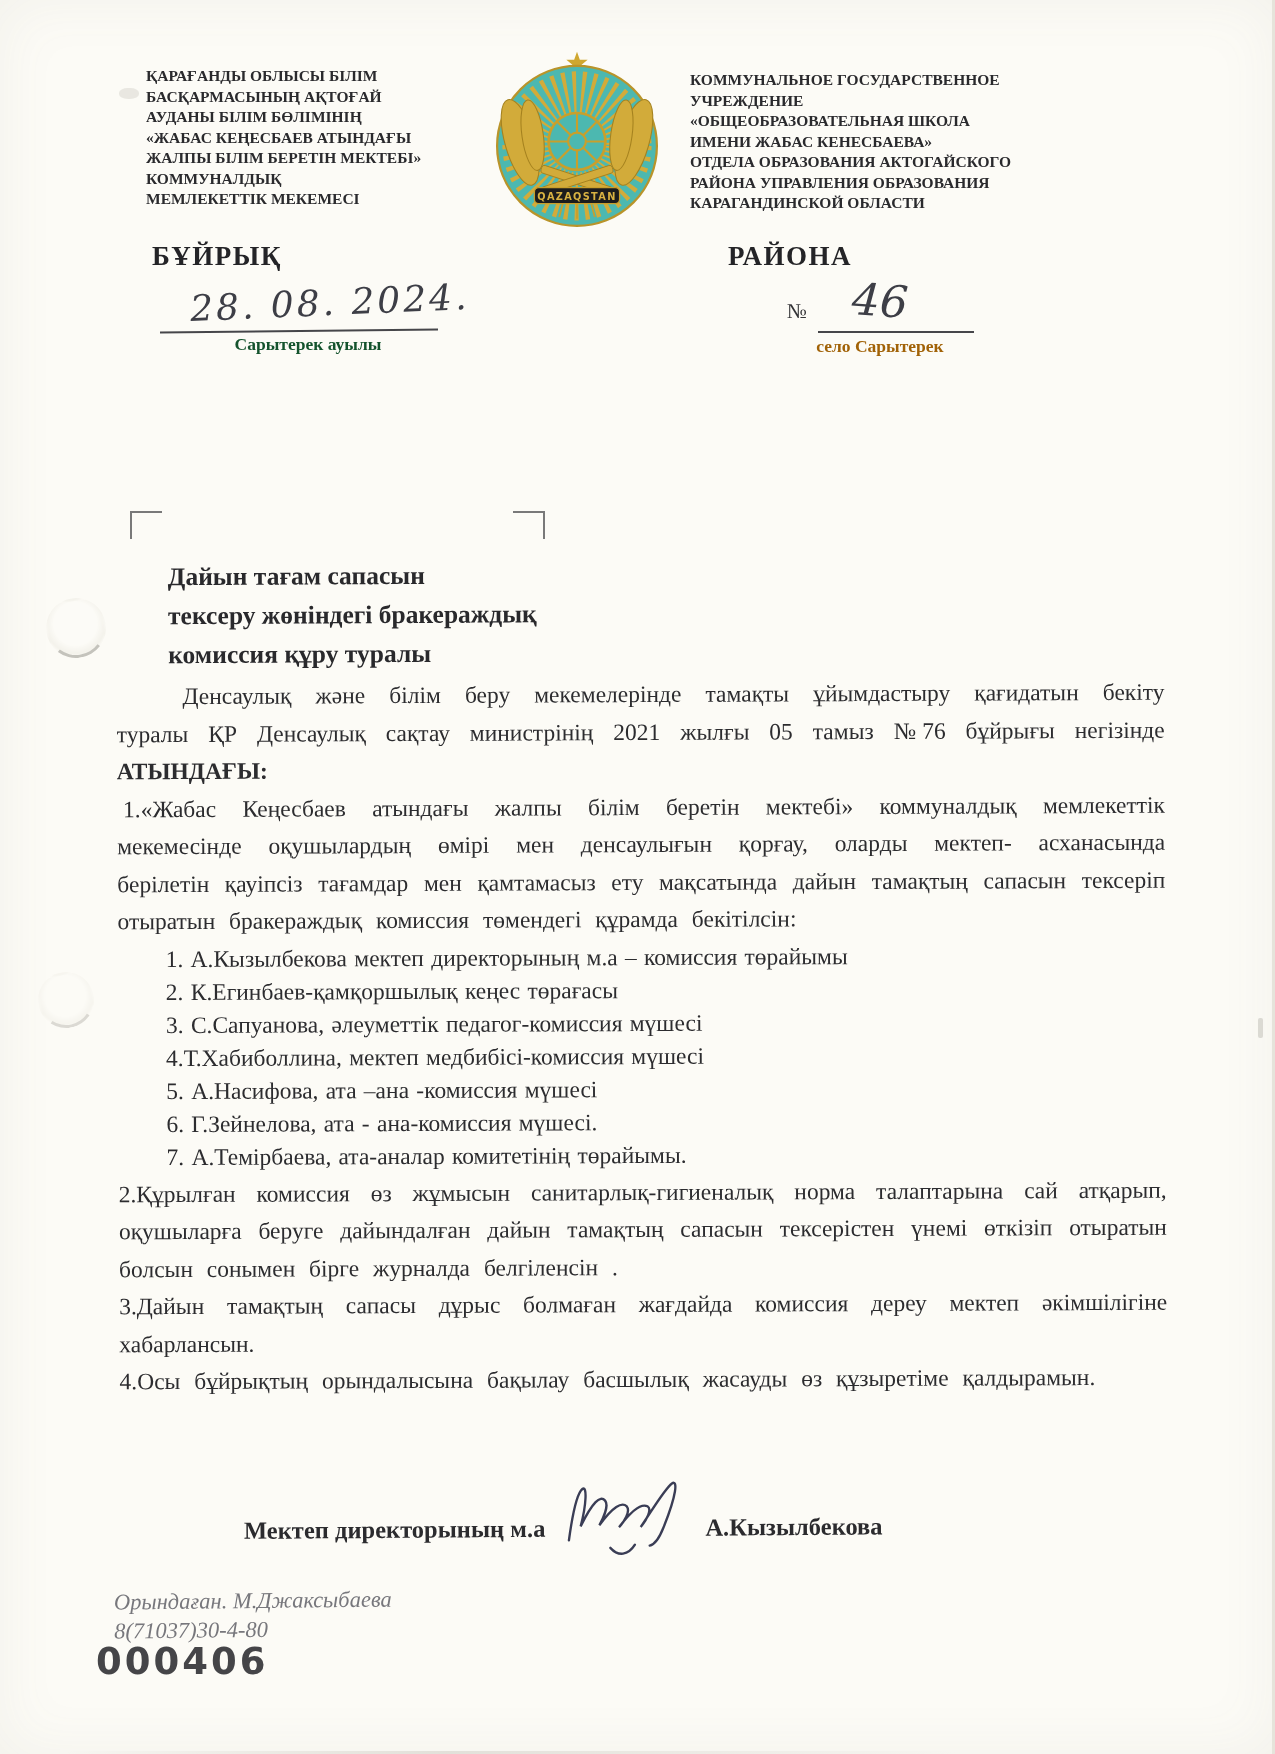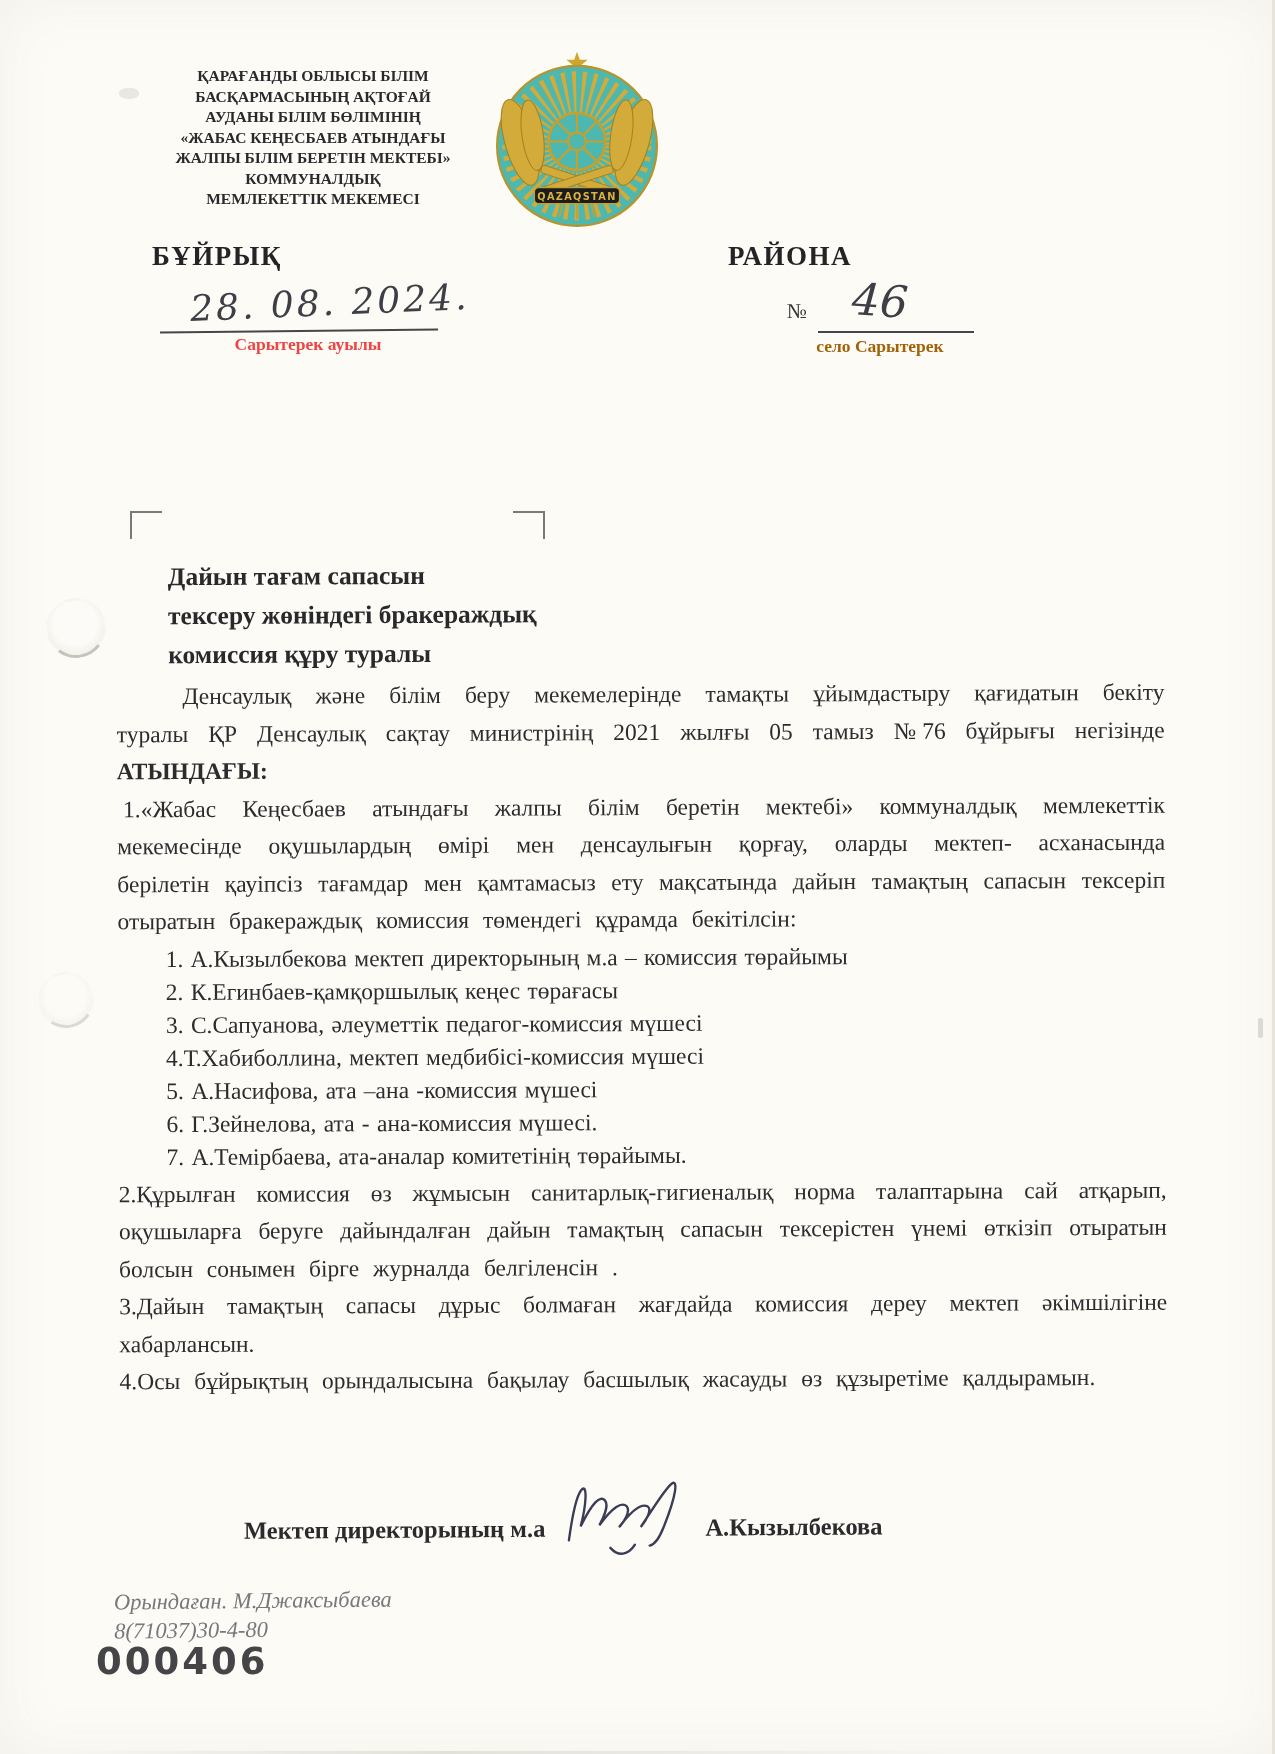--- a/index.html
+++ b/index.html
@@ -13,34 +13,34 @@
   .edge-bottom{position:absolute;left:0;bottom:0;width:100%;height:3px;
     background:linear-gradient(90deg,transparent 5%,#d9d7cf 35%,transparent 75%);opacity:.7;}
   .smudge-a{position:absolute;left:119px;top:88px;width:20px;height:11px;background:#d9d7cf;opacity:.55;border-radius:45%;}
   .smudge-b{position:absolute;left:1258px;top:1018px;width:5px;height:20px;background:#bdbbb3;opacity:.5;border-radius:2px;}
   .hole{position:absolute;border-radius:50%;border:3px solid transparent;}
   .hole-1{left:46px;top:598px;width:54px;height:54px;border-bottom-color:#a09e96;opacity:.6;transform:rotate(-8deg);
     background:radial-gradient(circle at 50% 42%,#fdfcf8 52%,#efede5 72%,#fcfbf6 80%);}
   .hole-2{left:38px;top:972px;width:50px;height:50px;border-bottom-color:#b4b2aa;opacity:.45;transform:rotate(-12deg);
     background:radial-gradient(circle at 50% 42%,#fdfcf8 52%,#f0eee6 72%,#fcfbf6 80%);}
 
-  .org{position:absolute;text-align:center;font-weight:bold;white-space:pre-line;color:#2a2a2d;}
+  .org{position:absolute;font-weight:bold;white-space:pre-line;color:#2a2a2d;}
   .org-left{left:146px;top:66px;width:334px;font-size:15.5px;line-height:20.5px;}
   .org-right{left:690px;top:70px;width:396px;font-size:15.5px;line-height:20.5px;}
 
   .emblem{position:absolute;left:488px;top:50px;width:178px;height:182px;}
 
   .order-label{position:absolute;font-size:27px;font-weight:bold;letter-spacing:1.5px;color:#242427;}
   .order-kk{left:152px;top:241px;width:320px;}
   .order-ru{left:728px;top:241px;width:310px;}
 
   .hw{font-family:"DejaVu Serif",serif;font-style:italic;color:#3d3e46;}
   .date-hw{position:absolute;left:190px;top:282px;font-size:36px;letter-spacing:3px;transform:rotate(-2.5deg);}
   .date-line{position:absolute;left:160px;top:330px;width:278px;height:2px;background:#46464a;transform:rotate(-0.6deg);}
-  .place-kk{position:absolute;left:168px;top:334px;width:280px;text-align:center;font-size:17.5px;font-weight:bold;color:#ef4444;}
+  .place-kk{position:absolute;left:168px;top:334px;width:280px;text-align:center;font-size:17.5px;font-weight:bold;color:#14532d;}
   .num-sign{position:absolute;left:787px;top:299px;font-size:21px;color:#333336;}
   .num-hw{position:absolute;left:852px;top:275px;font-size:44px;transform:rotate(4deg);}
   .num-line{position:absolute;left:818px;top:331px;width:156px;height:2px;background:#46464a;}
   .place-ru{position:absolute;left:768px;top:336px;width:224px;text-align:center;font-size:17.5px;font-weight:bold;color:#a16207;}
 
   .bracket{position:absolute;width:30px;height:26px;opacity:.75;}
   .bracket-left{left:130px;top:511px;border-top:2px solid #4e4e50;border-left:2px solid #4e4e50;}
   .bracket-right{left:513px;top:511px;border-top:2px solid #4e4e50;border-right:2px solid #4e4e50;}
 
   .doc-title{position:absolute;left:168px;top:556px;width:460px;font-size:25.5px;font-weight:bold;
@@ -76,20 +76,27 @@
   <div class="hole hole-1"></div>
   <div class="hole hole-2"></div>
 
   <div class="org org-left">ҚАРАҒАНДЫ ОБЛЫСЫ БІЛІМ
 БАСҚАРМАСЫНЫҢ АҚТОҒАЙ
 АУДАНЫ БІЛІМ БӨЛІМІНІҢ
 «ЖАБАС КЕҢЕСБАЕВ АТЫНДАҒЫ
 ЖАЛПЫ БІЛІМ БЕРЕТІН МЕКТЕБІ»
 КОММУНАЛДЫҚ
 МЕМЛЕКЕТТІК МЕКЕМЕСІ</div>
+  <div class="org org-right">КОММУНАЛЬНОЕ ГОСУДАРСТВЕННОЕ
+УЧРЕЖДЕНИЕ
+«ОБЩЕОБРАЗОВАТЕЛЬНАЯ ШКОЛА
+ИМЕНИ ЖАБАС КЕНЕСБАЕВА»
+ОТДЕЛА ОБРАЗОВАНИЯ АКТОГАЙСКОГО
+РАЙОНА УПРАВЛЕНИЯ ОБРАЗОВАНИЯ
+КАРАГАНДИНСКОЙ ОБЛАСТИ</div>
 
   <div class="emblem">
     <svg viewBox="0 0 200 205" width="178" height="182">
 
       <polygon points="100,2 103.2,11 112,11 105.2,16.6 107.6,25.5 100,20.2 92.4,25.5 94.8,16.6 88,11 96.8,11" fill="#cfa72f"></polygon>
 
       <circle cx="100" cy="108" r="90" fill="#4cb8b0"></circle>
       <circle cx="100" cy="108" r="90" fill="none" stroke="#b9942a" stroke-width="2.5"></circle>
 
       <circle cx="100" cy="108" r="57" fill="none" stroke="#d2ab3a" stroke-width="54" stroke-dasharray="3.4 5.4"></circle>

